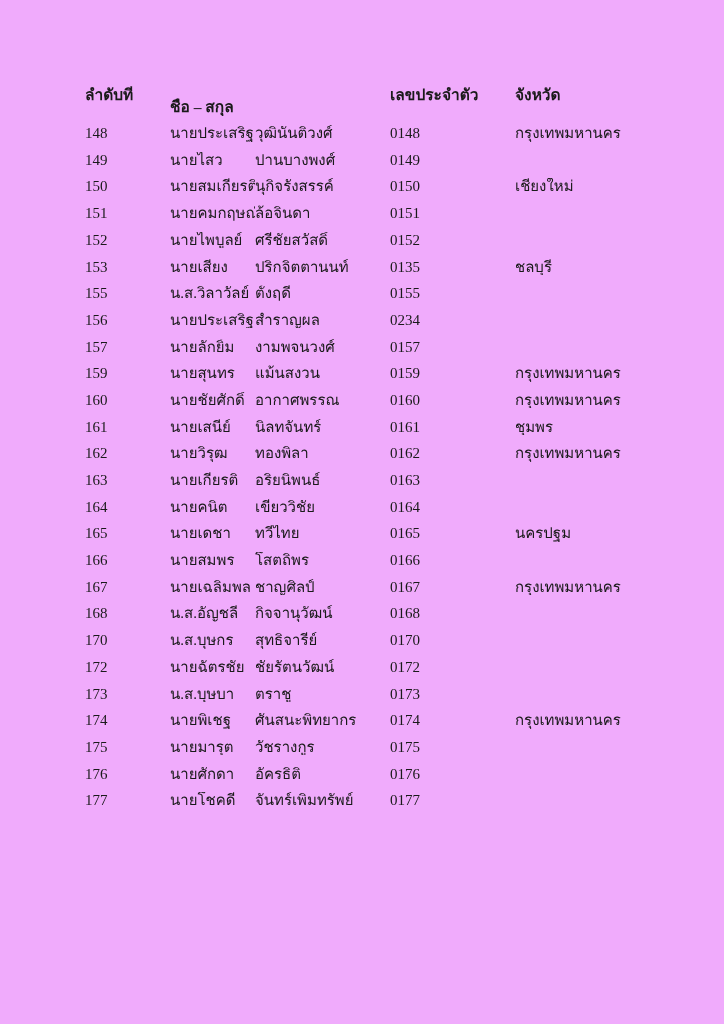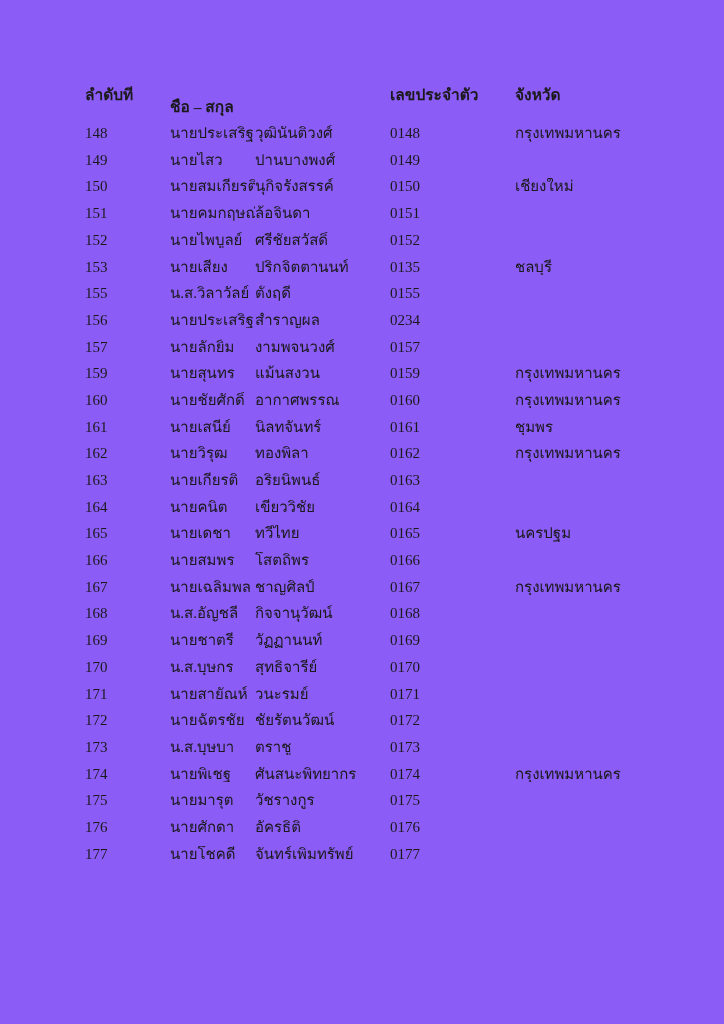--- a/index.html
+++ b/index.html
@@ -13,21 +13,21 @@
     position: relative;
     overflow: hidden;
     font-family: "Liberation Serif", "DejaVu Serif", serif;
     color: #1a1a1a;
   }
   .page {
     position: absolute;
     left: 0; top: 0;
     width: 724px;
     height: 1024px;
-    background: #8b5cf6;
+    background: #f0abfc;
   }
   .content {
     position: absolute;
     left: 85px;
     top: 80px;
     right: 16px;
   }
   .grid-row {
     display: grid;
     grid-template-columns: 85px 85px 135px 125px auto;
@@ -197,41 +197,27 @@
           <div class="cell">กรุงเทพมหานคร</div>
         </div>
         <div class="grid-row data-row">
           <div class="cell">168</div>
           <div class="cell">น.ส.อัญชลี</div>
           <div class="cell">กิจจานุวัฒน์</div>
           <div class="cell">0168</div>
           <div class="cell"></div>
         </div>
         <div class="grid-row data-row">
-          <div class="cell">169</div>
-          <div class="cell">นายชาตรี</div>
-          <div class="cell">วัฏฏานนท์</div>
-          <div class="cell">0169</div>
-          <div class="cell"></div>
-        </div>
-        <div class="grid-row data-row">
           <div class="cell">170</div>
           <div class="cell">น.ส.บุษกร</div>
           <div class="cell">สุทธิจารีย์</div>
           <div class="cell">0170</div>
           <div class="cell"></div>
         </div>
         <div class="grid-row data-row">
-          <div class="cell">171</div>
-          <div class="cell">นายสายัณห์</div>
-          <div class="cell">วนะรมย์</div>
-          <div class="cell">0171</div>
-          <div class="cell"></div>
-        </div>
-        <div class="grid-row data-row">
           <div class="cell">172</div>
           <div class="cell">นายฉัตรชัย</div>
           <div class="cell">ชัยรัตนวัฒน์</div>
           <div class="cell">0172</div>
           <div class="cell"></div>
         </div>
         <div class="grid-row data-row">
           <div class="cell">173</div>
           <div class="cell">น.ส.บุษบา</div>
           <div class="cell">ตราชู</div>

